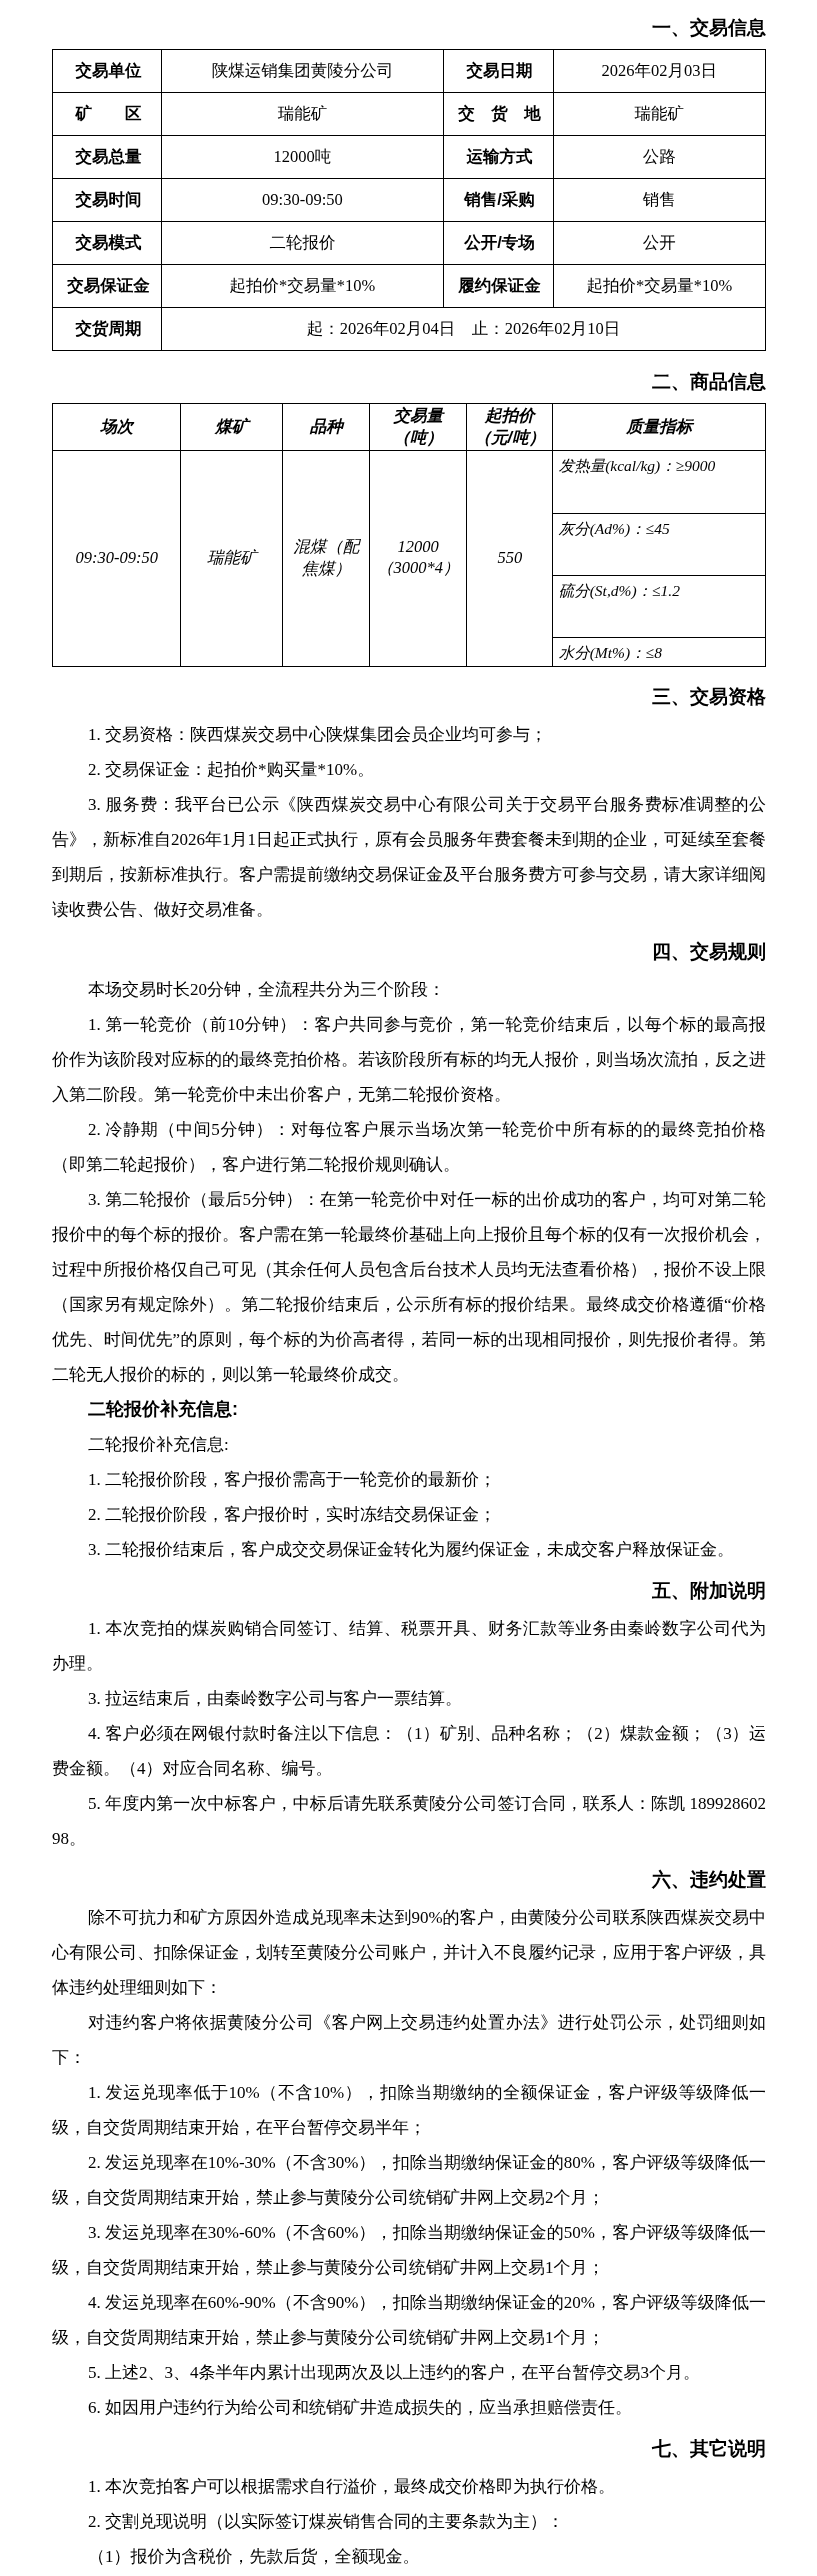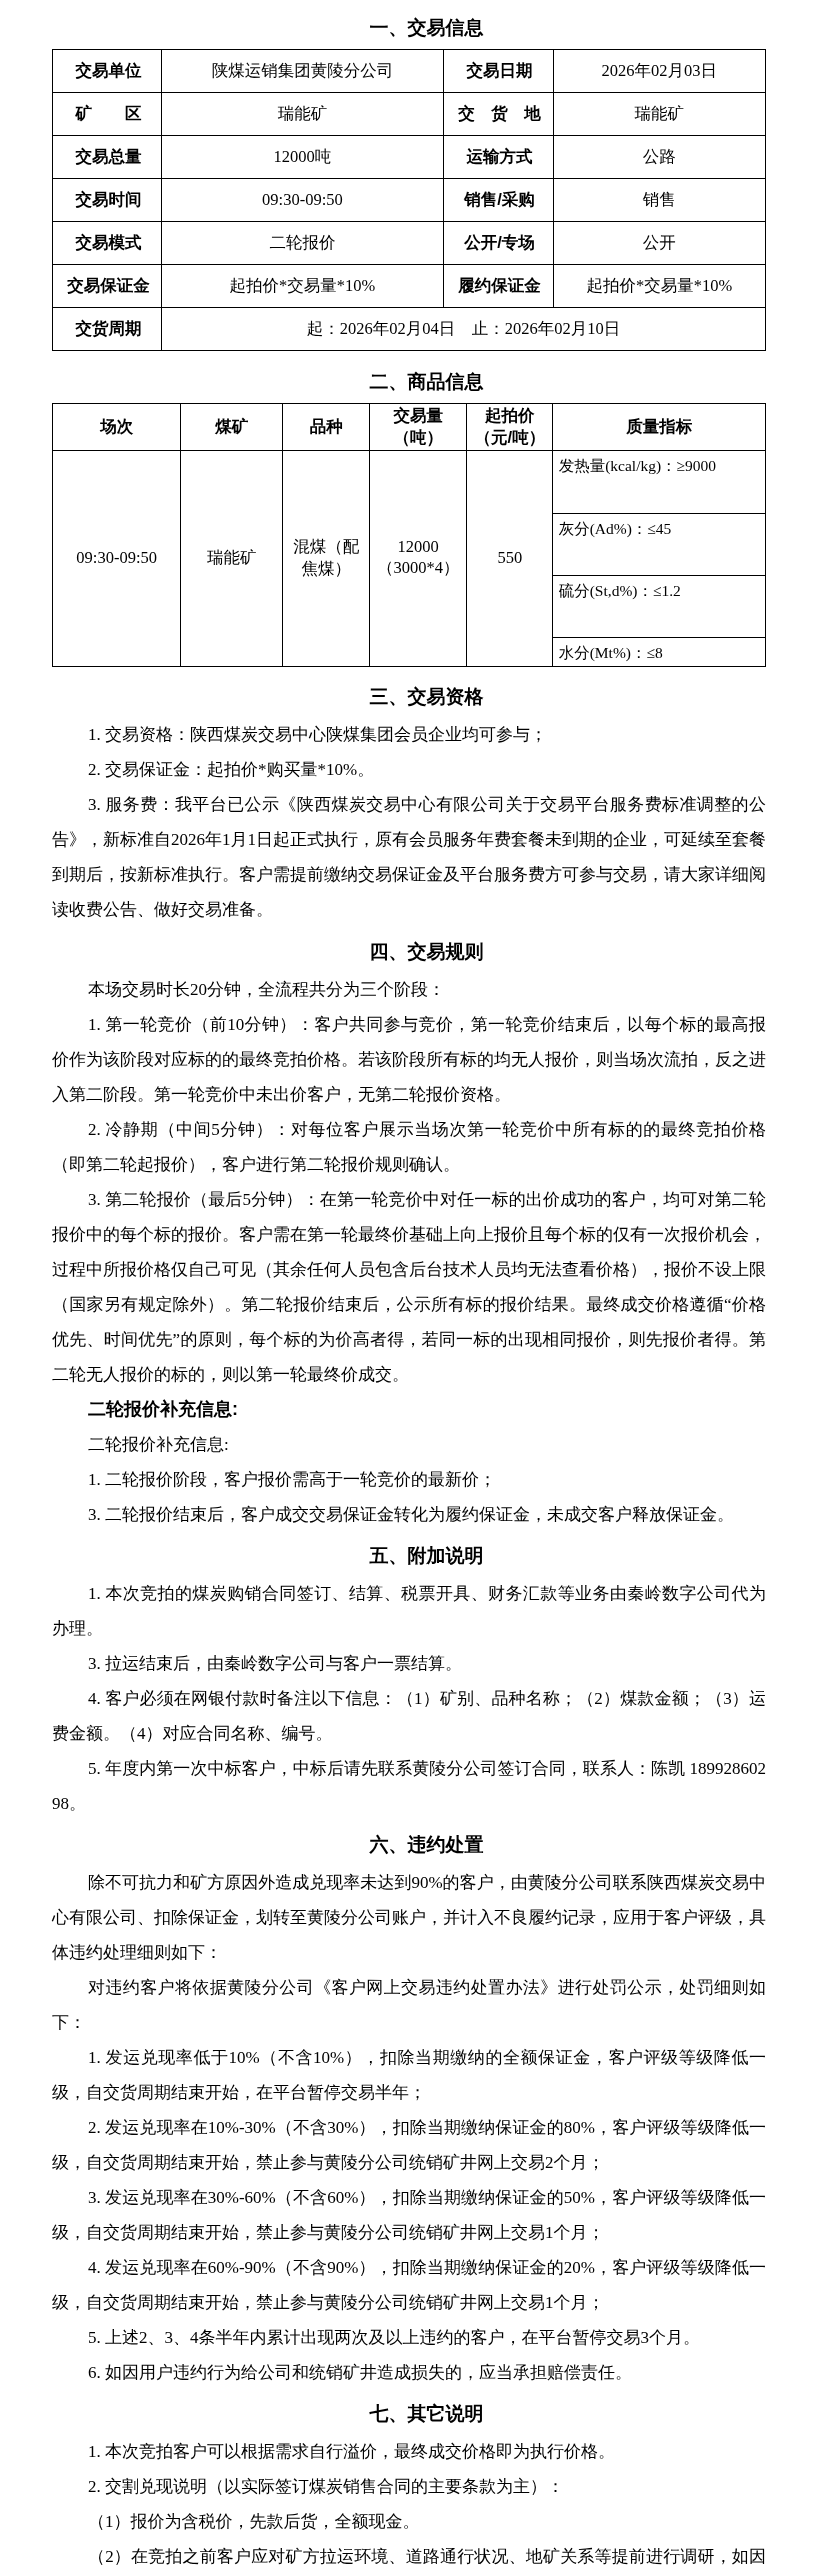--- a/index.html
+++ b/index.html
@@ -16,21 +16,21 @@
     min-height: 3049px;
     padding: 10.3px 52px 15.5px 52px;
   }
   .section-heading {
     font-family: "Liberation Sans", "DejaVu Sans", sans-serif;
     font-weight: 700;
     font-size: 19px;
     line-height: 35px;
     margin: 6.2px 0 3.1px 0;
     padding-left: 35px;
-    text-align: center;
+    text-align: right;
   }
   .section-heading.first { margin-top: 0; }
   .para {
     font-size: 17px;
     line-height: 35px;
     margin: 0;
     text-align: justify;
     text-indent: 36px;
     word-break: break-all;
   }
@@ -57,20 +57,21 @@
   table.info-table td.lbl {
     font-family: "Liberation Sans", "DejaVu Sans", sans-serif;
     font-weight: 700;
     padding-left: 7px;
   }
   table.product-table {
     width: 100%;
     border-collapse: collapse;
     table-layout: fixed;
     margin: 4.1px 0 12.4px 0;
+    font-style: italic;
   }
   table.product-table th {
     border: 1px solid #000;
     height: 43px;
     font-family: "Liberation Sans", "DejaVu Sans", sans-serif;
     font-weight: 700;
     font-size: 16.5px;
     text-align: center;
     vertical-align: middle;
     white-space: pre-line;
@@ -213,20 +214,21 @@
   <p class="para">本场交易时长20分钟，全流程共分为三个阶段：</p>
       <p class="para">1. 第一轮竞价（前10分钟）：客户共同参与竞价，第一轮竞价结束后，以每个标的最高报价作为该阶段对应标的的最终竞拍价格。若该阶段所有标的均无人报价，则当场次流拍，反之进入第二阶段。第一轮竞价中未出价客户，无第二轮报价资格。</p>
       <p class="para">2. 冷静期（中间5分钟）：对每位客户展示当场次第一轮竞价中所有标的的最终竞拍价格（即第二轮起报价），客户进行第二轮报价规则确认。</p>
       <p class="para">3. 第二轮报价（最后5分钟）：在第一轮竞价中对任一标的出价成功的客户，均可对第二轮报价中的每个标的报价。客户需在第一轮最终价基础上向上报价且每个标的仅有一次报价机会，过程中所报价格仅自己可见（其余任何人员包含后台技术人员均无法查看价格），报价不设上限（国家另有规定除外）。第二轮报价结束后，公示所有标的报价结果。最终成交价格遵循“价格优先、时间优先”的原则，每个标的为价高者得，若同一标的出现相同报价，则先报价者得。第二轮无人报价的标的，则以第一轮最终价成交。</p>
     </div>
   <p class="para bold-sub">二轮报价补充信息:</p>
   <div>
 
   <p class="para">二轮报价补充信息:</p>
       <p class="para">1. 二轮报价阶段，客户报价需高于一轮竞价的最新价；</p>
+      <p class="para">2. 二轮报价阶段，客户报价时，实时冻结交易保证金；</p>
       <p class="para">3. 二轮报价结束后，客户成交交易保证金转化为履约保证金，未成交客户释放保证金。</p>
     </div>
 
   <div class="section-heading">五、附加说明</div>
   <div>
 
   <p class="para">1. 本次竞拍的煤炭购销合同签订、结算、税票开具、财务汇款等业务由秦岭数字公司代为办理。</p>
       <p class="para">3. 拉运结束后，由秦岭数字公司与客户一票结算。</p>
       <p class="para">4. 客户必须在网银付款时备注以下信息：（1）矿别、品种名称；（2）煤款金额；（3）运费金额。（4）对应合同名称、编号。</p>
       <p class="para">5. 年度内第一次中标客户，中标后请先联系黄陵分公司签订合同，联系人：陈凯 18992860298。</p>

